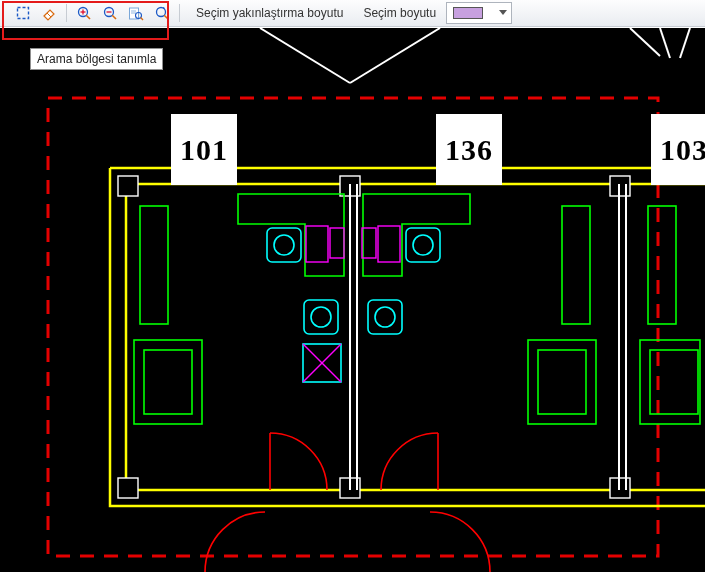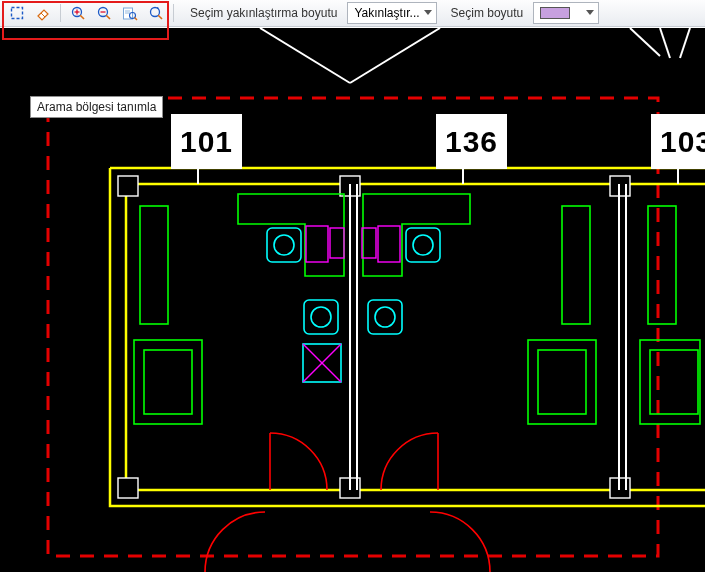--- a/index.html
+++ b/index.html
@@ -16,21 +16,21 @@
 
   
   .toolbar {
     position: relative;
     width: 100%;
     height: 27px;
     background: linear-gradient(#fdfdfe, #e9ecf1);
     border-bottom: 1px solid #c7ccd3;
     display: flex;
     align-items: center;
-    padding-left: 6px;
+    padding-left: 12px;
     box-sizing: border-box;
     gap: 4px;
     z-index: 10;
   }
   .tb-btn {
     width: 20px;
     height: 20px;
     display: flex;
     align-items: center;
     justify-content: center;
@@ -88,21 +88,20 @@
     left: 30px;
     top: 48px;
     background: #fff;
     border: 1px solid #8f8f8f;
     padding: 3px 6px;
     font-size: 12px;
     color: #222;
     z-index: 30;
     box-shadow: 1px 1px 2px rgba(0,0,0,0.15);
     white-space: nowrap;
-    margin-top: 48px;
   }
 
   
   .canvas {
     position: absolute;
     left: 0;
     top: 28px;
     right: 0;
     bottom: 0;
     background: #000;
@@ -112,22 +111,22 @@
     position: absolute;
     left: 0;
     top: 0;
   }
 
   
   .room-label {
     position: absolute;
     background: #fff;
     border: 3px solid #fff;
-    padding: 8px 6px;
-    font-family: Liberation Sans, sans-serif;
+    padding: 16px 6px;
+    font-family: Liberation Serif, serif;
     font-size: 30px;
     font-weight: 700;
     color: #000;
     letter-spacing: 1px;
     line-height: 1.1;
   }
 </style>
 </head>
 <body>
 
@@ -180,28 +179,20 @@
       <circle cx="7" cy="7" r="4.5" fill="none" stroke="#1b59c6" stroke-width="1.3"></circle>
       <line x1="10.2" y1="10.2" x2="14" y2="14" stroke="#d86b12" stroke-width="1.6"></line>
       <path d="M9 2 L11 3 L9 4" fill="#1b59c6"></path>
     </svg>
   </div>
 
   <div class="tb-sep"></div>
 
   <span class="tb-label">Seçim yakınlaştırma boyutu</span>
 
-  <div class="tb-select">
-    <span>Yakınlaştır...</span>
-    <span class="chev">
-      <svg width="8" height="6">
-          <path d="M0 0 L8 0 L4 5 Z" fill="#555"></path>
-        </svg>
-    </span>
-  </div>
 
   <span class="tb-label">Seçim boyutu</span>
 
   <div class="tb-select" style="min-width:54px;">
     <span class="tb-color-swatch" style="background:#c7a0df;width:28px;height:10px;border:1px solid #555;"></span>
     <span class="chev">
       <svg width="8" height="6">
           <path d="M0 0 L8 0 L4 5 Z" fill="#555"></path>
         </svg>
     </span>

